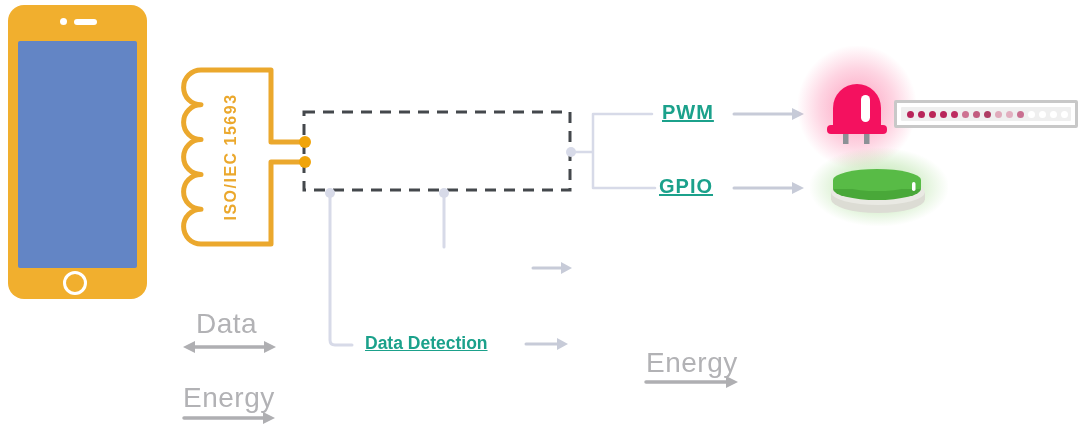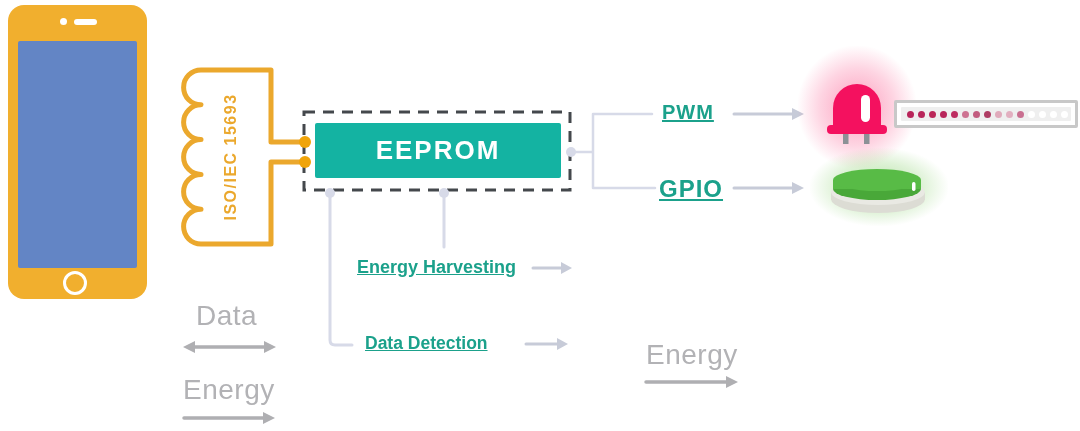--- a/index.html
+++ b/index.html
@@ -40,24 +40,24 @@
   .arrow-gray-head{fill:var(--arrow-gray);}
 
   
   .eeprom{left:315px;top:123px;width:246px;height:55px;background:var(--eeprom-teal);border-radius:2px;
           display:flex;align-items:center;justify-content:center;color:#fff;font-size:26px;
           font-weight:bold;letter-spacing:2px;}
 
   
   .lbl-teal{color:var(--label-teal);font-weight:bold;white-space:nowrap;text-decoration:underline;}
   .lbl-pwm{left:662px;top:101px;font-size:20px;letter-spacing:1px;}
-  .lbl-gpio{left:659px;top:175px;font-size:24px;letter-spacing:1px;}
+  .lbl-gpio{left:659px;top:175px;font-size:20px;letter-spacing:1px;}
   .lbl-eh{left:357px;top:257px;font-size:18px;}
   .lbl-ed{left:365px;top:333px;font-size:17.5px;}
-  .lbl-gray{color:var(--text-gray);font-size:28px;letter-spacing:0.5px;white-space:nowrap;}
+  .lbl-gray{color:var(--text-gray);font-size:28px;letter-spacing:0.5px;white-space:nowrap;margin-top:8px;}
   .lbl-data{left:196px;top:300px;}
   .lbl-energy-left{left:183px;top:374px;}
   .lbl-energy-right{left:646px;top:339px;}
 
   
   .led-glow{left:798px;top:46px;width:118px;height:122px;
     background:radial-gradient(ellipse at center,rgba(249,22,97,0.42) 0%,rgba(249,22,97,0.18) 45%,rgba(249,22,97,0) 72%);}
   .led-svg{left:820px;top:70px;}
   .led-body{fill:var(--led-pink);}
   .led-leg{fill:#8C9196;}
@@ -121,25 +121,23 @@
     <div class="abs phone-home"></div>
   </div>
 
   <svg class="abs antenna-svg" width="140" height="190" viewBox="0 0 140 190">
     <path class="wire-yellow" d="M 130 80 H 96 V 8 H 26 A 17.4 17.4 0 0 0 26 42.8 A 17.4 17.4 0 0 0 26 77.6 A 17.4 17.4 0 0 0 26 112.4 A 17.4 17.4 0 0 0 26 147.2 A 17.4 17.4 0 0 0 26 182 H 96 V 100 H 130"></path>
     <circle class="dot-yellow" cx="130" cy="80" r="6"></circle>
     <circle class="dot-yellow" cx="130" cy="100" r="6"></circle>
     <text class="antenna-text" transform="rotate(-90 55 95)" x="55" y="101" text-anchor="middle">ISO/IEC 15693</text>
   </svg>
 
-  <div class="abs eeprom">EEPROM</div>
 
   <div class="abs lbl-teal lbl-pwm">PWM</div>
   <div class="abs lbl-teal lbl-gpio">GPIO</div>
-  <div class="abs lbl-teal lbl-eh">Energy Harvesting</div>
   <div class="abs lbl-teal lbl-ed">Data Detection</div>
 
   <div class="abs lbl-gray lbl-data">Data</div>
   <div class="abs lbl-gray lbl-energy-left">Energy</div>
   <div class="abs lbl-gray lbl-energy-right">Energy</div>
 
   <div class="abs led-glow"></div>
   <svg class="abs led-svg" width="80" height="80" viewBox="0 0 80 80">
     <rect class="led-leg" x="23" y="63" width="5.5" height="11"></rect>
     <rect class="led-leg" x="44" y="63" width="5.5" height="11"></rect>

